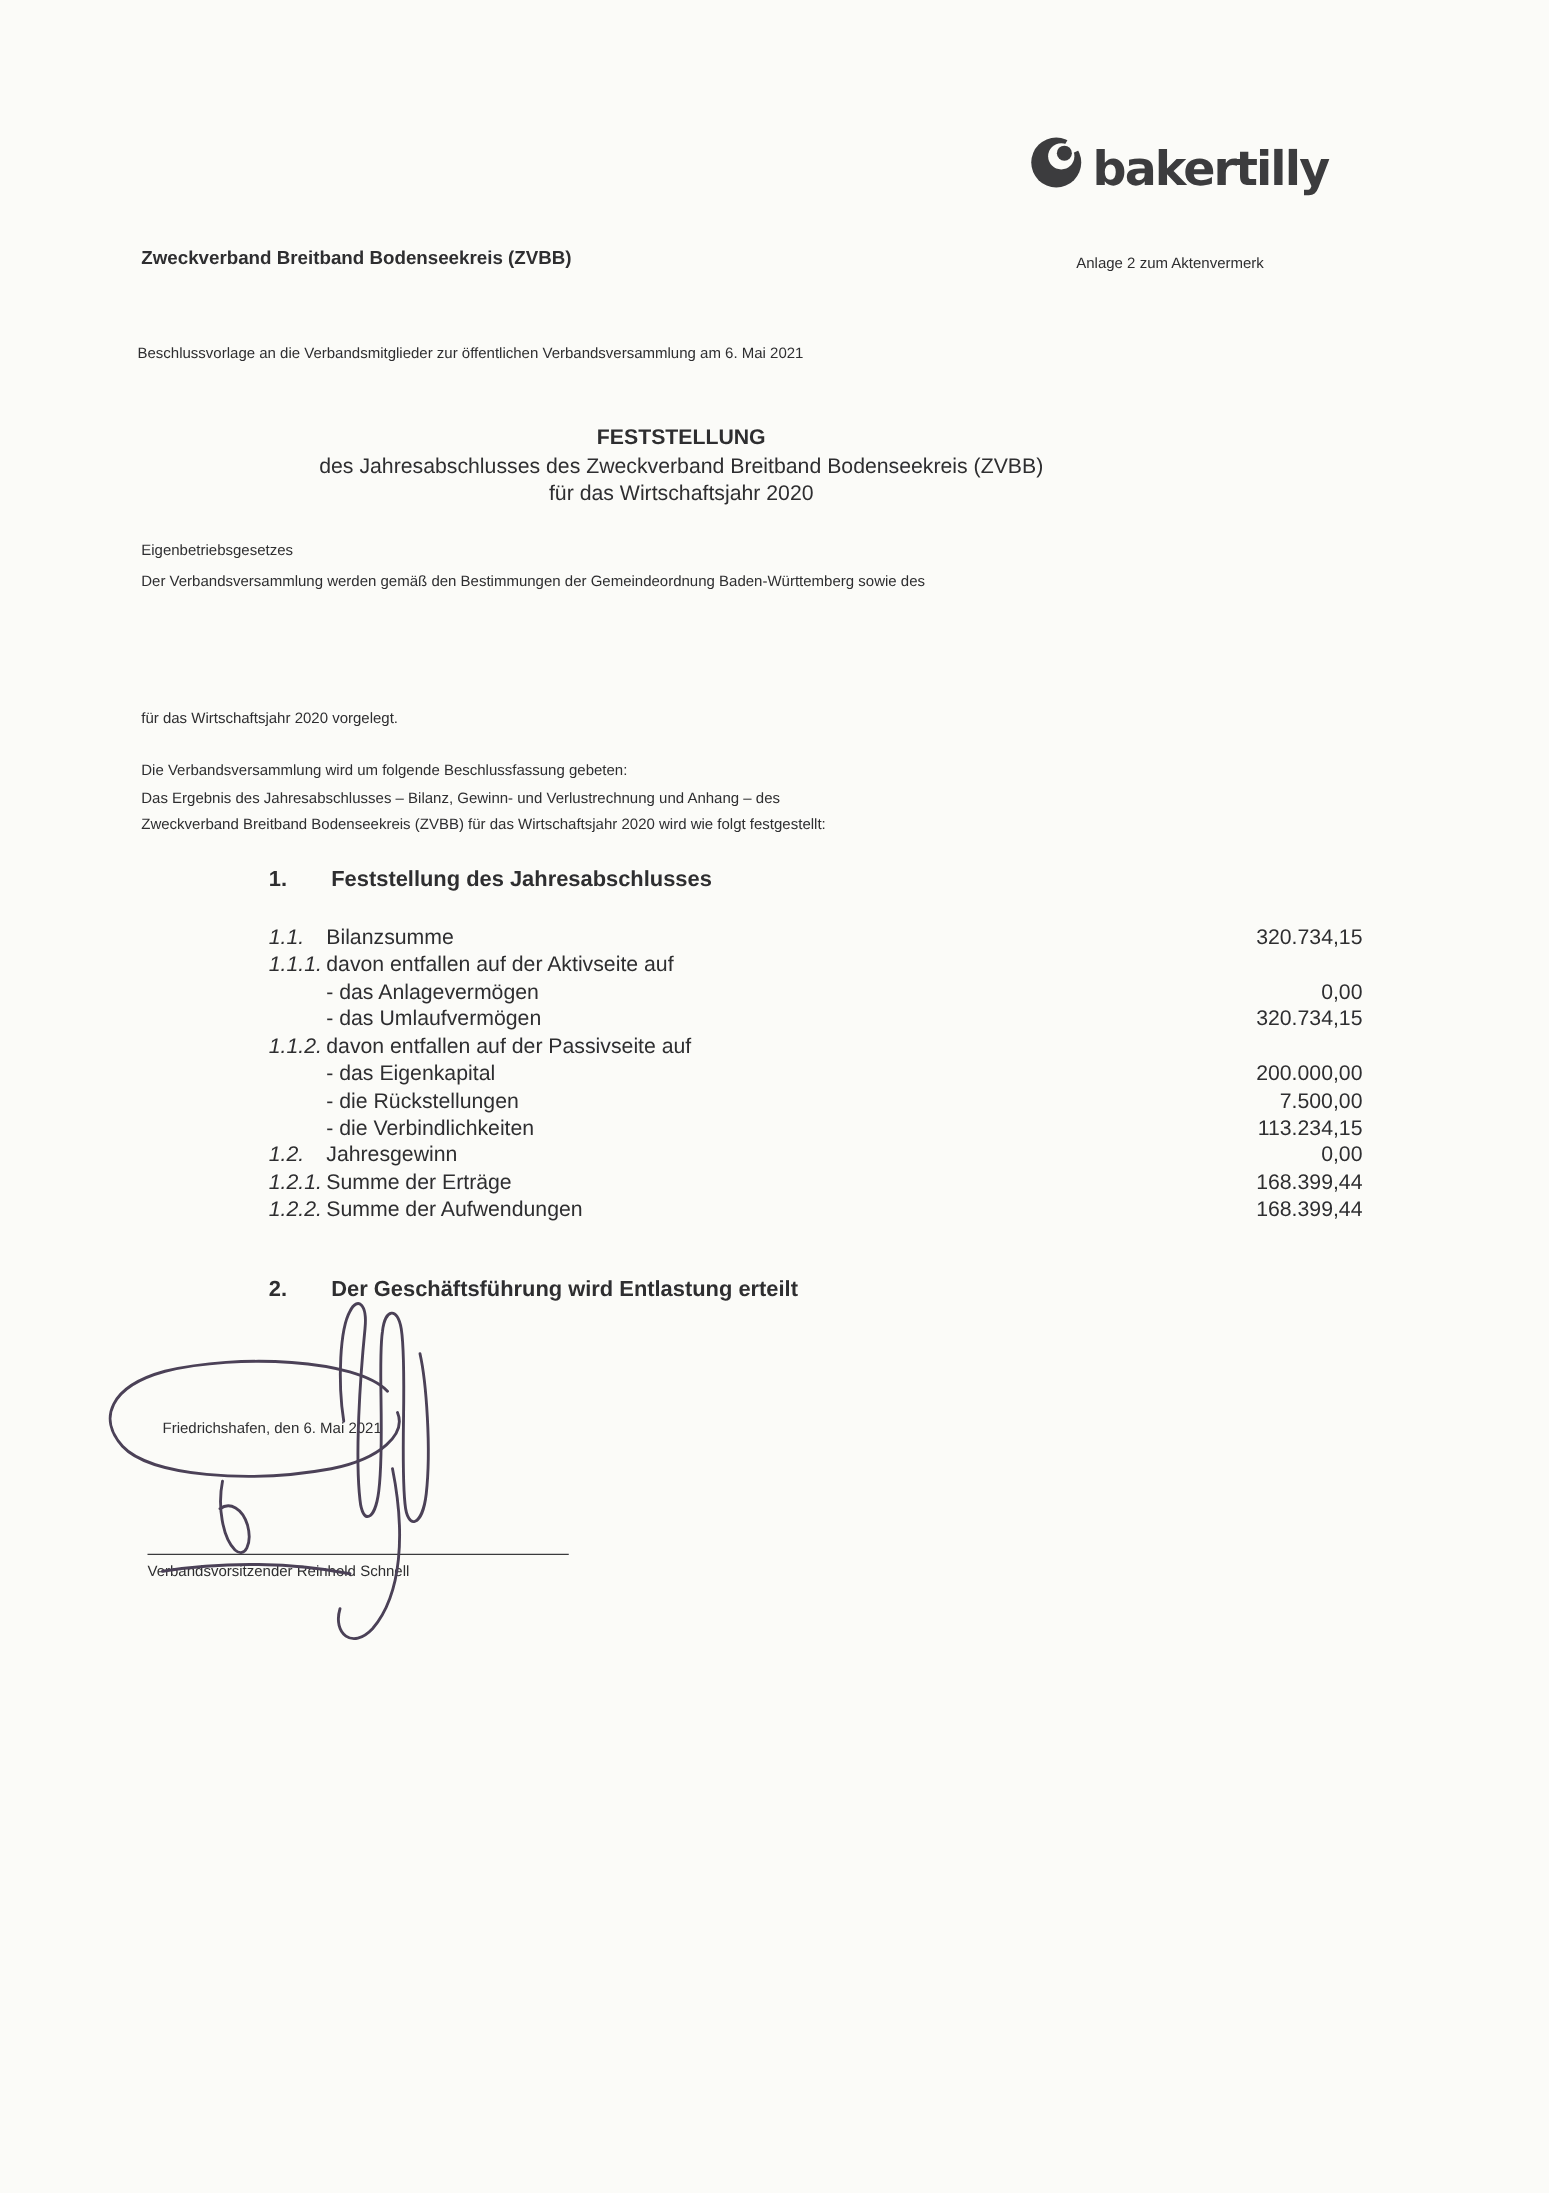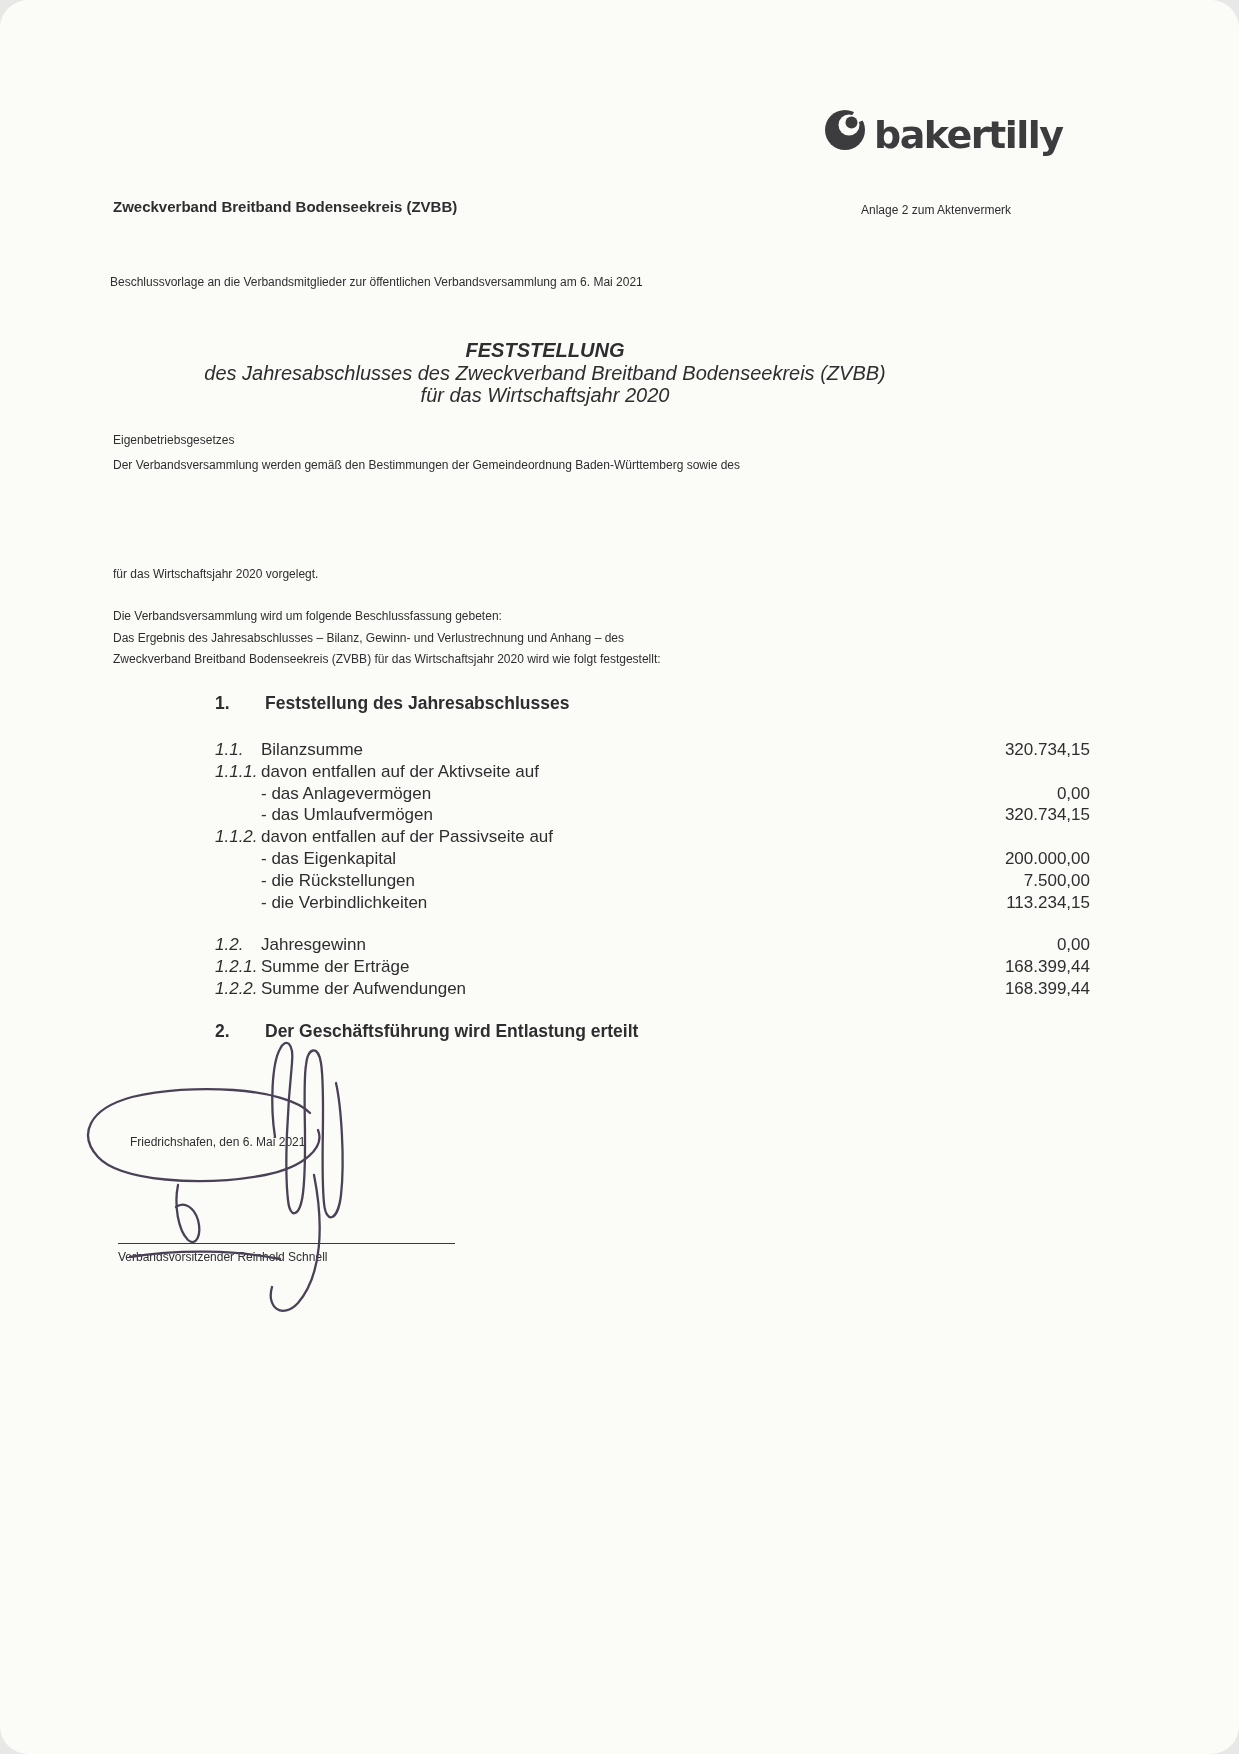--- a/index.html
+++ b/index.html
@@ -4,62 +4,61 @@
 <style>
   html,body{margin:0;padding:0;background:#e8e8e6;}
   .page{
     position:relative;
     width:1239px;height:1754px;
     margin:0 auto;
     background:#fbfbf8;
     font-family:"Liberation Sans", sans-serif;
     color:#2e2e30;
     overflow:hidden;
-    border-radius:28px;
   }
   .abs{position:absolute;}
   .txt{font-size:12px;line-height:22px;white-space:nowrap;}
   .bold{font-weight:bold;}
 
   
   .logo{left:824px;top:104px;display:flex;align-items:flex-start;}
   .logo-icon{width:44px;height:46px;margin-top:2px;}
   .logo-text{
     font-family:"DejaVu Sans", sans-serif;
     font-weight:bold;font-size:38px;line-height:38px;
     letter-spacing:-1.5px;color:#3c3c3e;margin-left:6px;margin-top:12px;
   }
 
   .org-title{left:113px;top:196px;font-size:15px;}
   .annex{left:861px;top:199px;}
 
   .intro{left:110px;top:271px;}
 
   .subject{left:95px;top:339px;width:900px;text-align:center;}
-  .subject div{white-space:nowrap;line-height:22.5px;font-size:20px;font-style:italic;}
+  .subject div{white-space:nowrap;line-height:22.5px;font-size:17px;}
 
   .para1{left:113px;top:428px;}
   .para1 div{line-height:25px;}
   .items-ab{left:113px;top:498px;}
   .items-ab div{line-height:23px;}
   .vorgelegt{left:113px;top:563px;}
   .para3{left:113px;top:606px;}
   .para3 div{line-height:21.7px;}
 
   .sec-head{display:flex;font-weight:bold;font-size:17.5px;white-space:nowrap;}
   .sec-head .num{width:50px;flex:0 0 auto;}
   .sec1{left:215px;top:693px;}
   .sec2{left:215px;top:1021px;}
 
   .res-table{left:215px;top:739px;width:875px;}
   .res-row{display:flex;height:21.8px;line-height:21.8px;font-size:17px;white-space:nowrap;}
   .res-row .num{flex:0 0 46px;font-style:italic;}
   .res-row .label{flex:0 0 auto;}
   .res-row .value{margin-left:auto;text-align:right;}
-  .res-row.gap{margin-top:21px;}
+  .res-row.gap{}
 
   .date-line{left:130px;top:1131px;}
   .sig-rule{left:118px;top:1243px;width:337px;border-bottom:1.6px solid #3a3a3c;height:0;}
   .signer{left:118px;top:1246px;}
 
   .signature-svg{left:70px;top:1035px;width:430px;height:300px;pointer-events:none;}
   .signature-svg path{fill:none;stroke:#4b4157;stroke-width:2.3;stroke-linecap:round;}
 </style>
 </head>
 <body>

